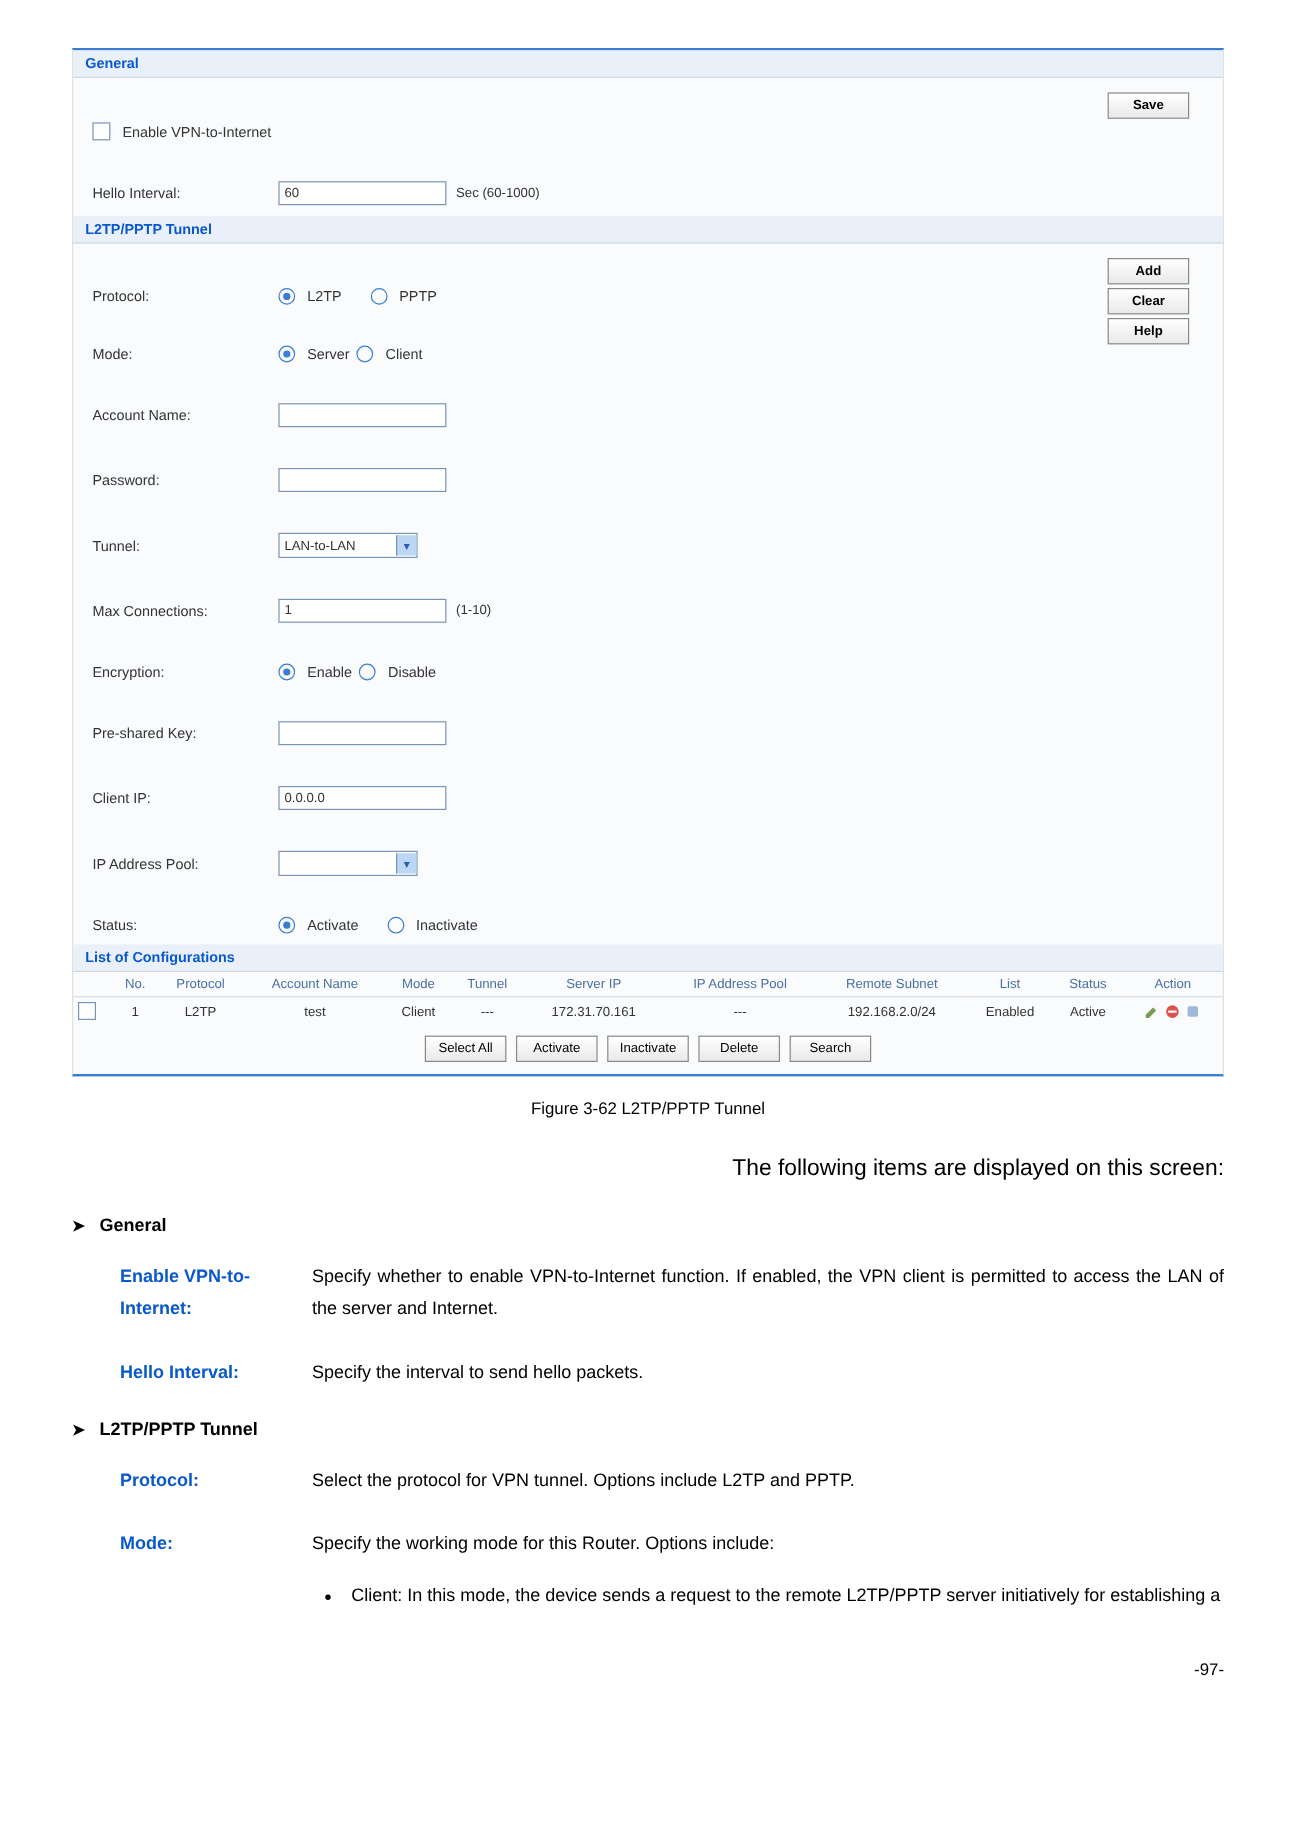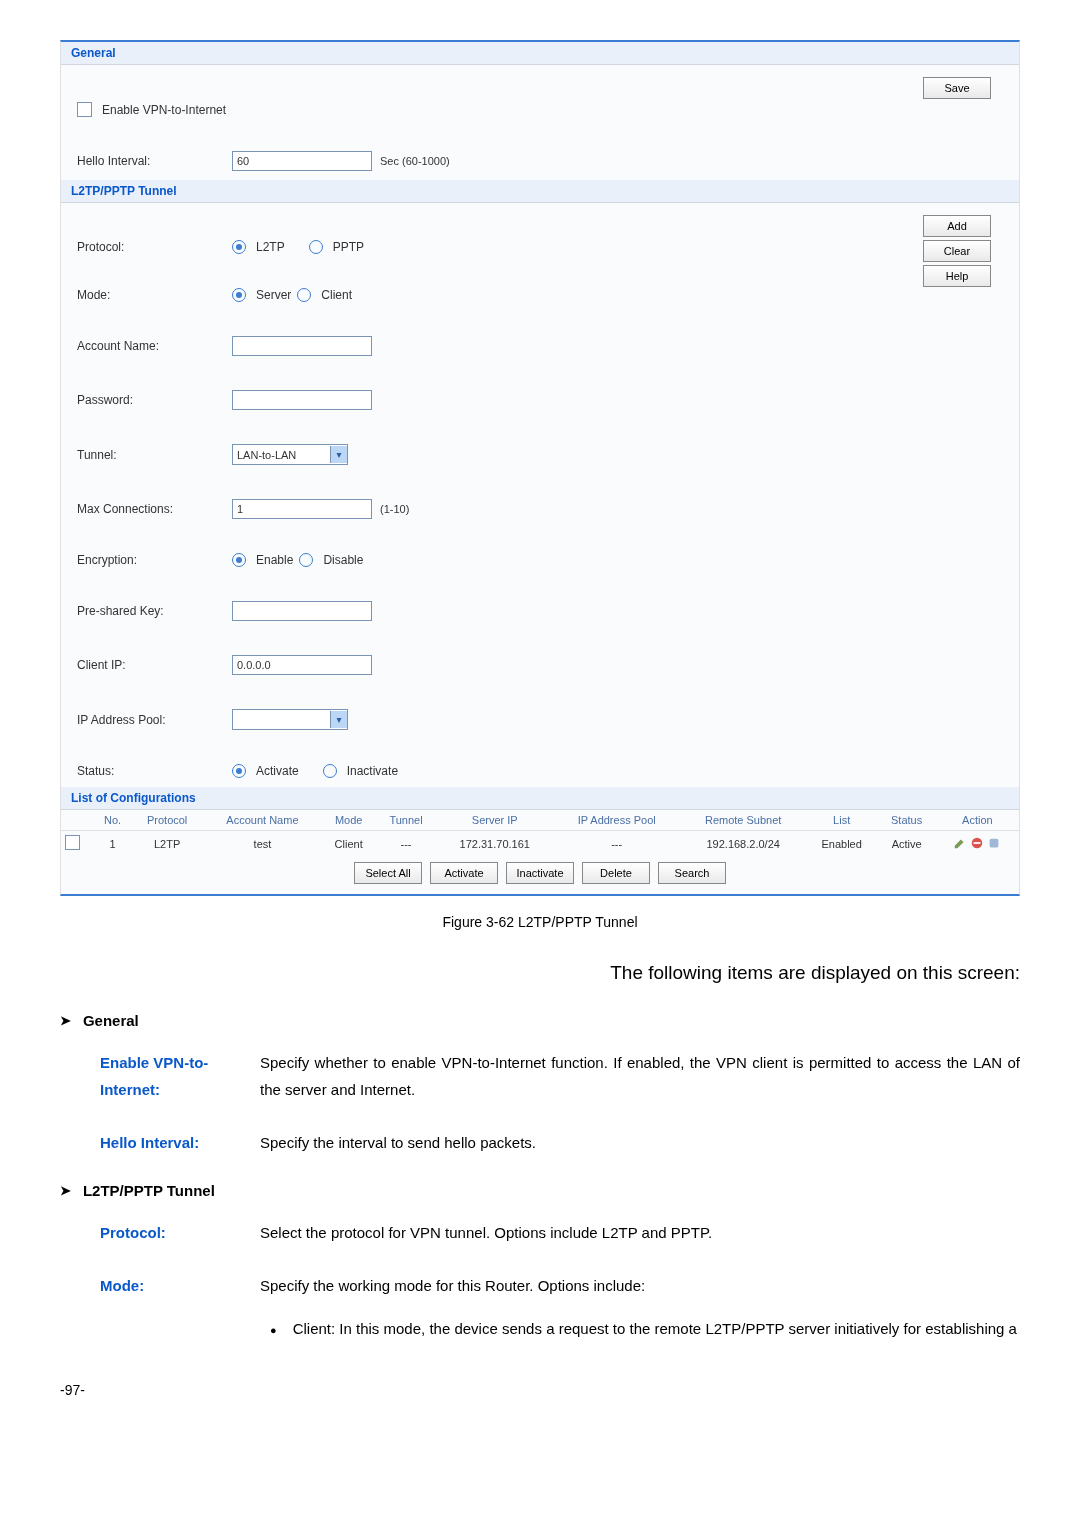--- a/index.html
+++ b/index.html
@@ -102,20 +102,21 @@
     justify-content: center;
     color: #2b5fab;
     font-size: 10px;
   }
   .btn-col {
     float: right;
     display: flex;
     flex-direction: column;
     gap: 3px;
     margin: 6px 12px 0 0;
+    font-weight: bold;
   }
   .btn {
     width: 66px;
     height: 20px;
     border: 1px solid #888;
     background: linear-gradient(#fff, #e9e9e9);
     font-size: 11px;
     display: inline-flex;
     align-items: center;
     justify-content: center;
@@ -195,21 +196,21 @@
     display: flex;
     margin-top: 16px;
   }
   .bullet-line::before {
     content: "●";
     font-size: 11px;
     margin: 6px 16px 0 10px;
     color: #000;
   }
   .page-num {
-    text-align: left;
+    text-align: right;
     font-size: 14px;
     margin-top: 40px;
   }
   .general-area {
     position: relative;
   }
   .icon {
     width: 14px;
     height: 14px;
     display: inline-block;

